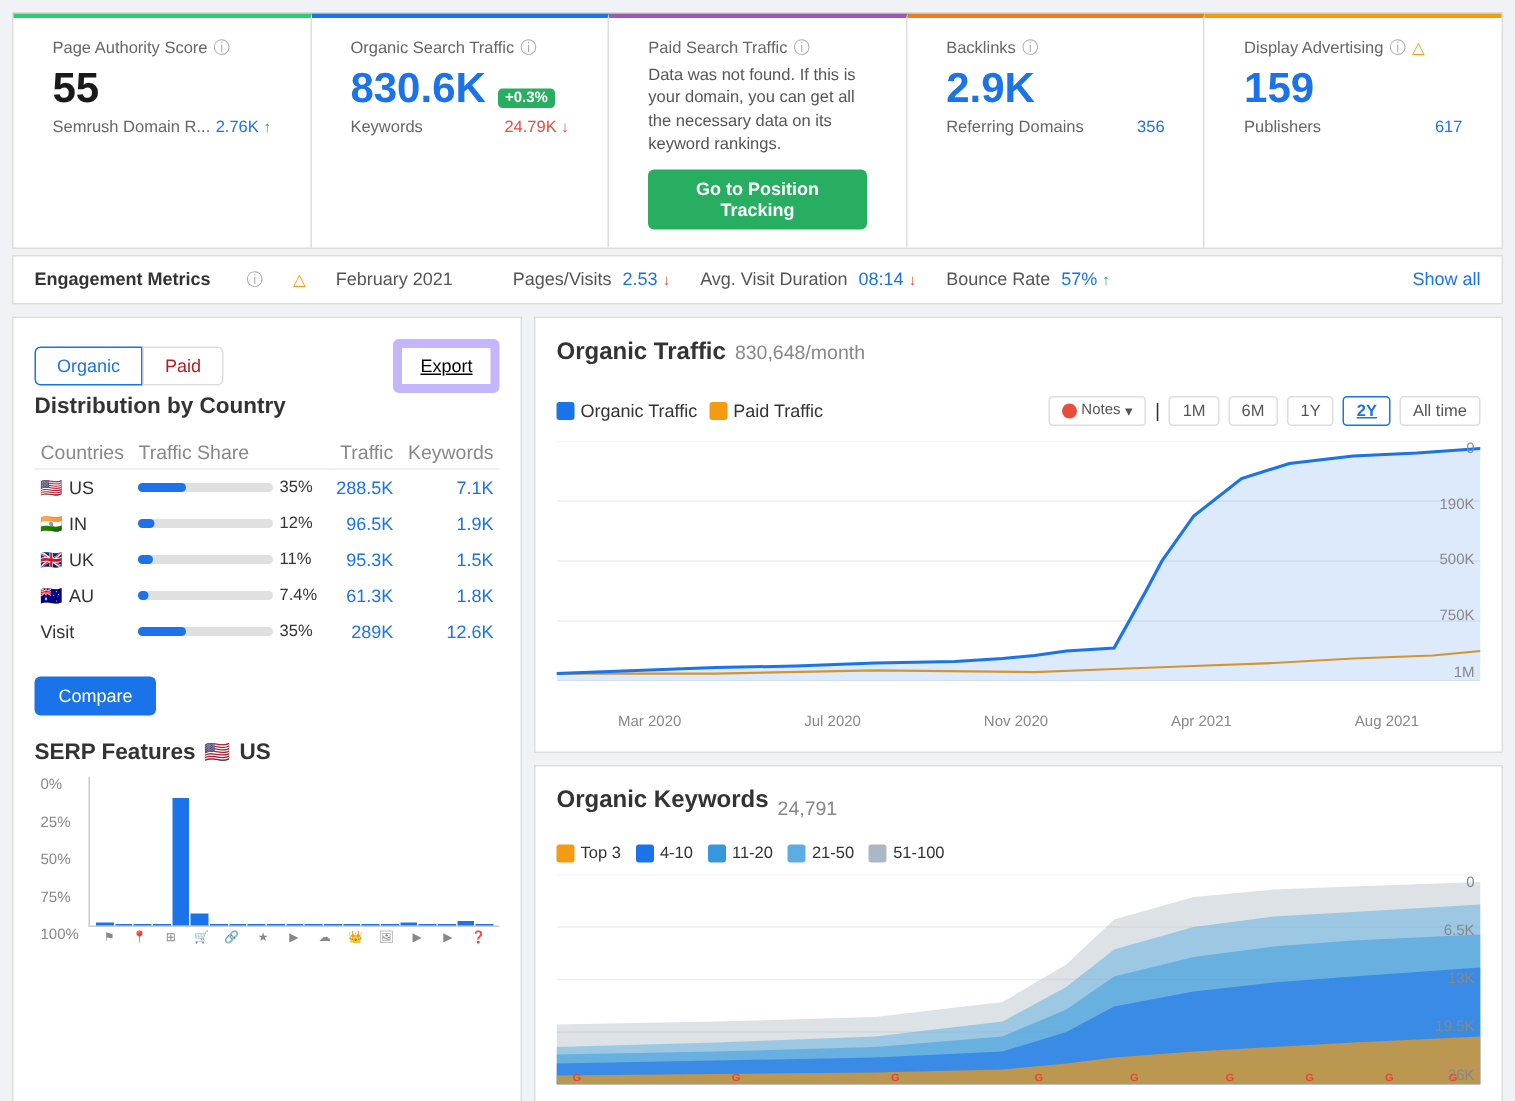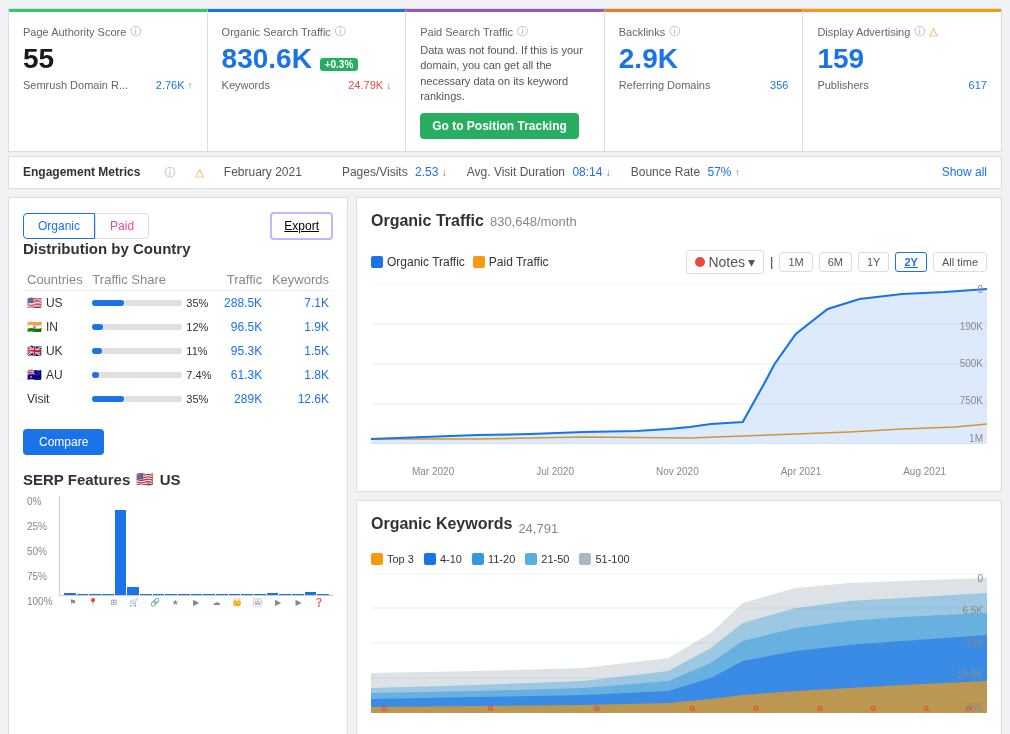--- a/index.html
+++ b/index.html
@@ -2,21 +2,21 @@
 <html><head>
   <meta charset="utf-8">
   <style>
     * { box-sizing: border-box; margin: 0; padding: 0; }
     body { font-family: Arial, sans-serif; background: #f0f2f5; font-size: 13px; color: #333; }
     
     .main-container { width: 1010px; margin: 0 auto; padding: 8px; }
     
     
     .metrics-row { display: flex; background: #fff; border: 1px solid #ddd; margin-bottom: 4px; }
-    .metric-card { flex: 1; padding: 12px 14px; border-right: 1px solid #ddd; position: relative; }
+    .metric-card { flex: 1; padding: 12px 26px; border-right: 1px solid #ddd; position: relative; }
     .metric-card:last-child { border-right: none; }
     .metric-card.organic { border-top: 3px solid #1a73e8; }
     .metric-card.paid { border-top: 3px solid #9b59b6; }
     .metric-card.backlinks { border-top: 3px solid #e67e22; }
     .metric-card.display { border-top: 3px solid #f39c12; }
     .metric-card.page-auth { border-top: 3px solid #2ecc71; }
     
     .metric-label { font-size: 11px; color: #666; margin-bottom: 4px; display: flex; align-items: center; gap: 4px; }
     .metric-value { font-size: 28px; font-weight: bold; color: #1a1a1a; margin-bottom: 4px; }
     .metric-value.blue { color: #1a73e8; }
@@ -39,25 +39,25 @@
     
     
     .bottom-section { display: flex; gap: 8px; }
     
     
     .left-panel { width: 340px; background: #fff; border: 1px solid #ddd; padding: 14px; flex-shrink: 0; }
     
     
     .tab-row { display: flex; gap: 2px; align-items: center; justify-content: space-between; }
     .tabs { display: flex; gap: 0; }
-    .tab-btn { padding: 5px 14px; border: 1px solid #ddd; background: #fff; cursor: pointer; font-size: 12px; color: #ec4899; }
+    .tab-btn { padding: 5px 14px; border: 1px solid #ddd; background: #fff; cursor: pointer; font-size: 12px; color: #b91c1c; }
     .tab-btn.active { border-color: #1a73e8; color: #1a73e8; background: #fff; }
     .tab-btn:first-child { border-radius: 4px 0 0 4px; }
     .tab-btn:last-child { border-radius: 0 4px 4px 0; }
-    .export-btn { padding: 5px 12px; border: 2px solid #c4b5fd; background: #fff; cursor: pointer; font-size: 12px; border-radius: 4px; text-decoration: underline; }
+    .export-btn { padding: 5px 12px; border: 6px solid #c4b5fd; background: #fff; cursor: pointer; font-size: 12px; border-radius: 4px; text-decoration: underline; }
     
     .section-title { font-size: 15px; font-weight: bold; margin-bottom: 12px; }
     
     
     .country-table { width: 100%; border-collapse: collapse; margin-bottom: 14px; }
     .country-table th { font-size: 13px; color: #888; font-weight: normal; text-align: left; padding: 3px 4px; border-bottom: 1px solid #eee; }
     .country-table th.right { text-align: right; }
     .country-table td { padding: 5px 4px; font-size: 12px; }
     .country-table td.right { text-align: right; }
     .country-table tr.worldwide td { font-weight: bold; }
@@ -84,21 +84,21 @@
     .chart-section { background: #fff; border: 1px solid #ddd; padding: 14px; }
     .chart-title { font-size: 16px; font-weight: bold; margin-bottom: 10px; }
     .chart-subtitle { font-size: 13px; color: #888; font-weight: normal; margin-left: 6px; }
     
     .chart-controls { display: flex; align-items: center; gap: 8px; margin-bottom: 10px; flex-wrap: wrap; }
     .legend-item { display: flex; align-items: center; gap: 4px; font-size: 12px; }
     .legend-dot { width: 12px; height: 12px; border-radius: 2px; }
     .chart-controls-right { margin-left: auto; display: flex; align-items: center; gap: 6px; }
     .time-btn { padding: 3px 8px; border: 1px solid #ddd; background: #fff; cursor: pointer; font-size: 11px; border-radius: 3px; color: #555; }
     .time-btn.active { border-color: #1a73e8; color: #1a73e8; text-decoration: underline; font-weight: bold; }
-    .notes-btn { display: flex; align-items: center; gap: 3px; padding: 3px 8px; border: 1px solid #ddd; background: #fff; cursor: pointer; font-size: 14px; border-radius: 3px; color: #555; }
+    .notes-btn { display: flex; align-items: center; gap: 3px; padding: 3px 8px; border: 1px solid #ddd; background: #fff; cursor: pointer; font-size: 10px; border-radius: 3px; color: #555; }
     .notes-dot { width: 10px; height: 10px; background: #e74c3c; border-radius: 50%; display: inline-block; }
     
     
     .organic-chart-wrapper { position: relative; height: 180px; }
     .keywords-chart-wrapper { position: relative; height: 160px; }
     
     .chart-y-labels { position: absolute; right: 0; top: 0; bottom: 20px; display: flex; flex-direction: column-reverse; justify-content: space-between; font-size: 10px; color: #888; text-align: right; padding-right: 4px; width: 40px; }
     .chart-x-labels { display: flex; justify-content: space-around; font-size: 10px; color: #888; margin-top: 2px; padding-left: 0; }
     
     .keywords-legend { display: flex; align-items: center; gap: 10px; margin-bottom: 8px; flex-wrap: wrap; }

